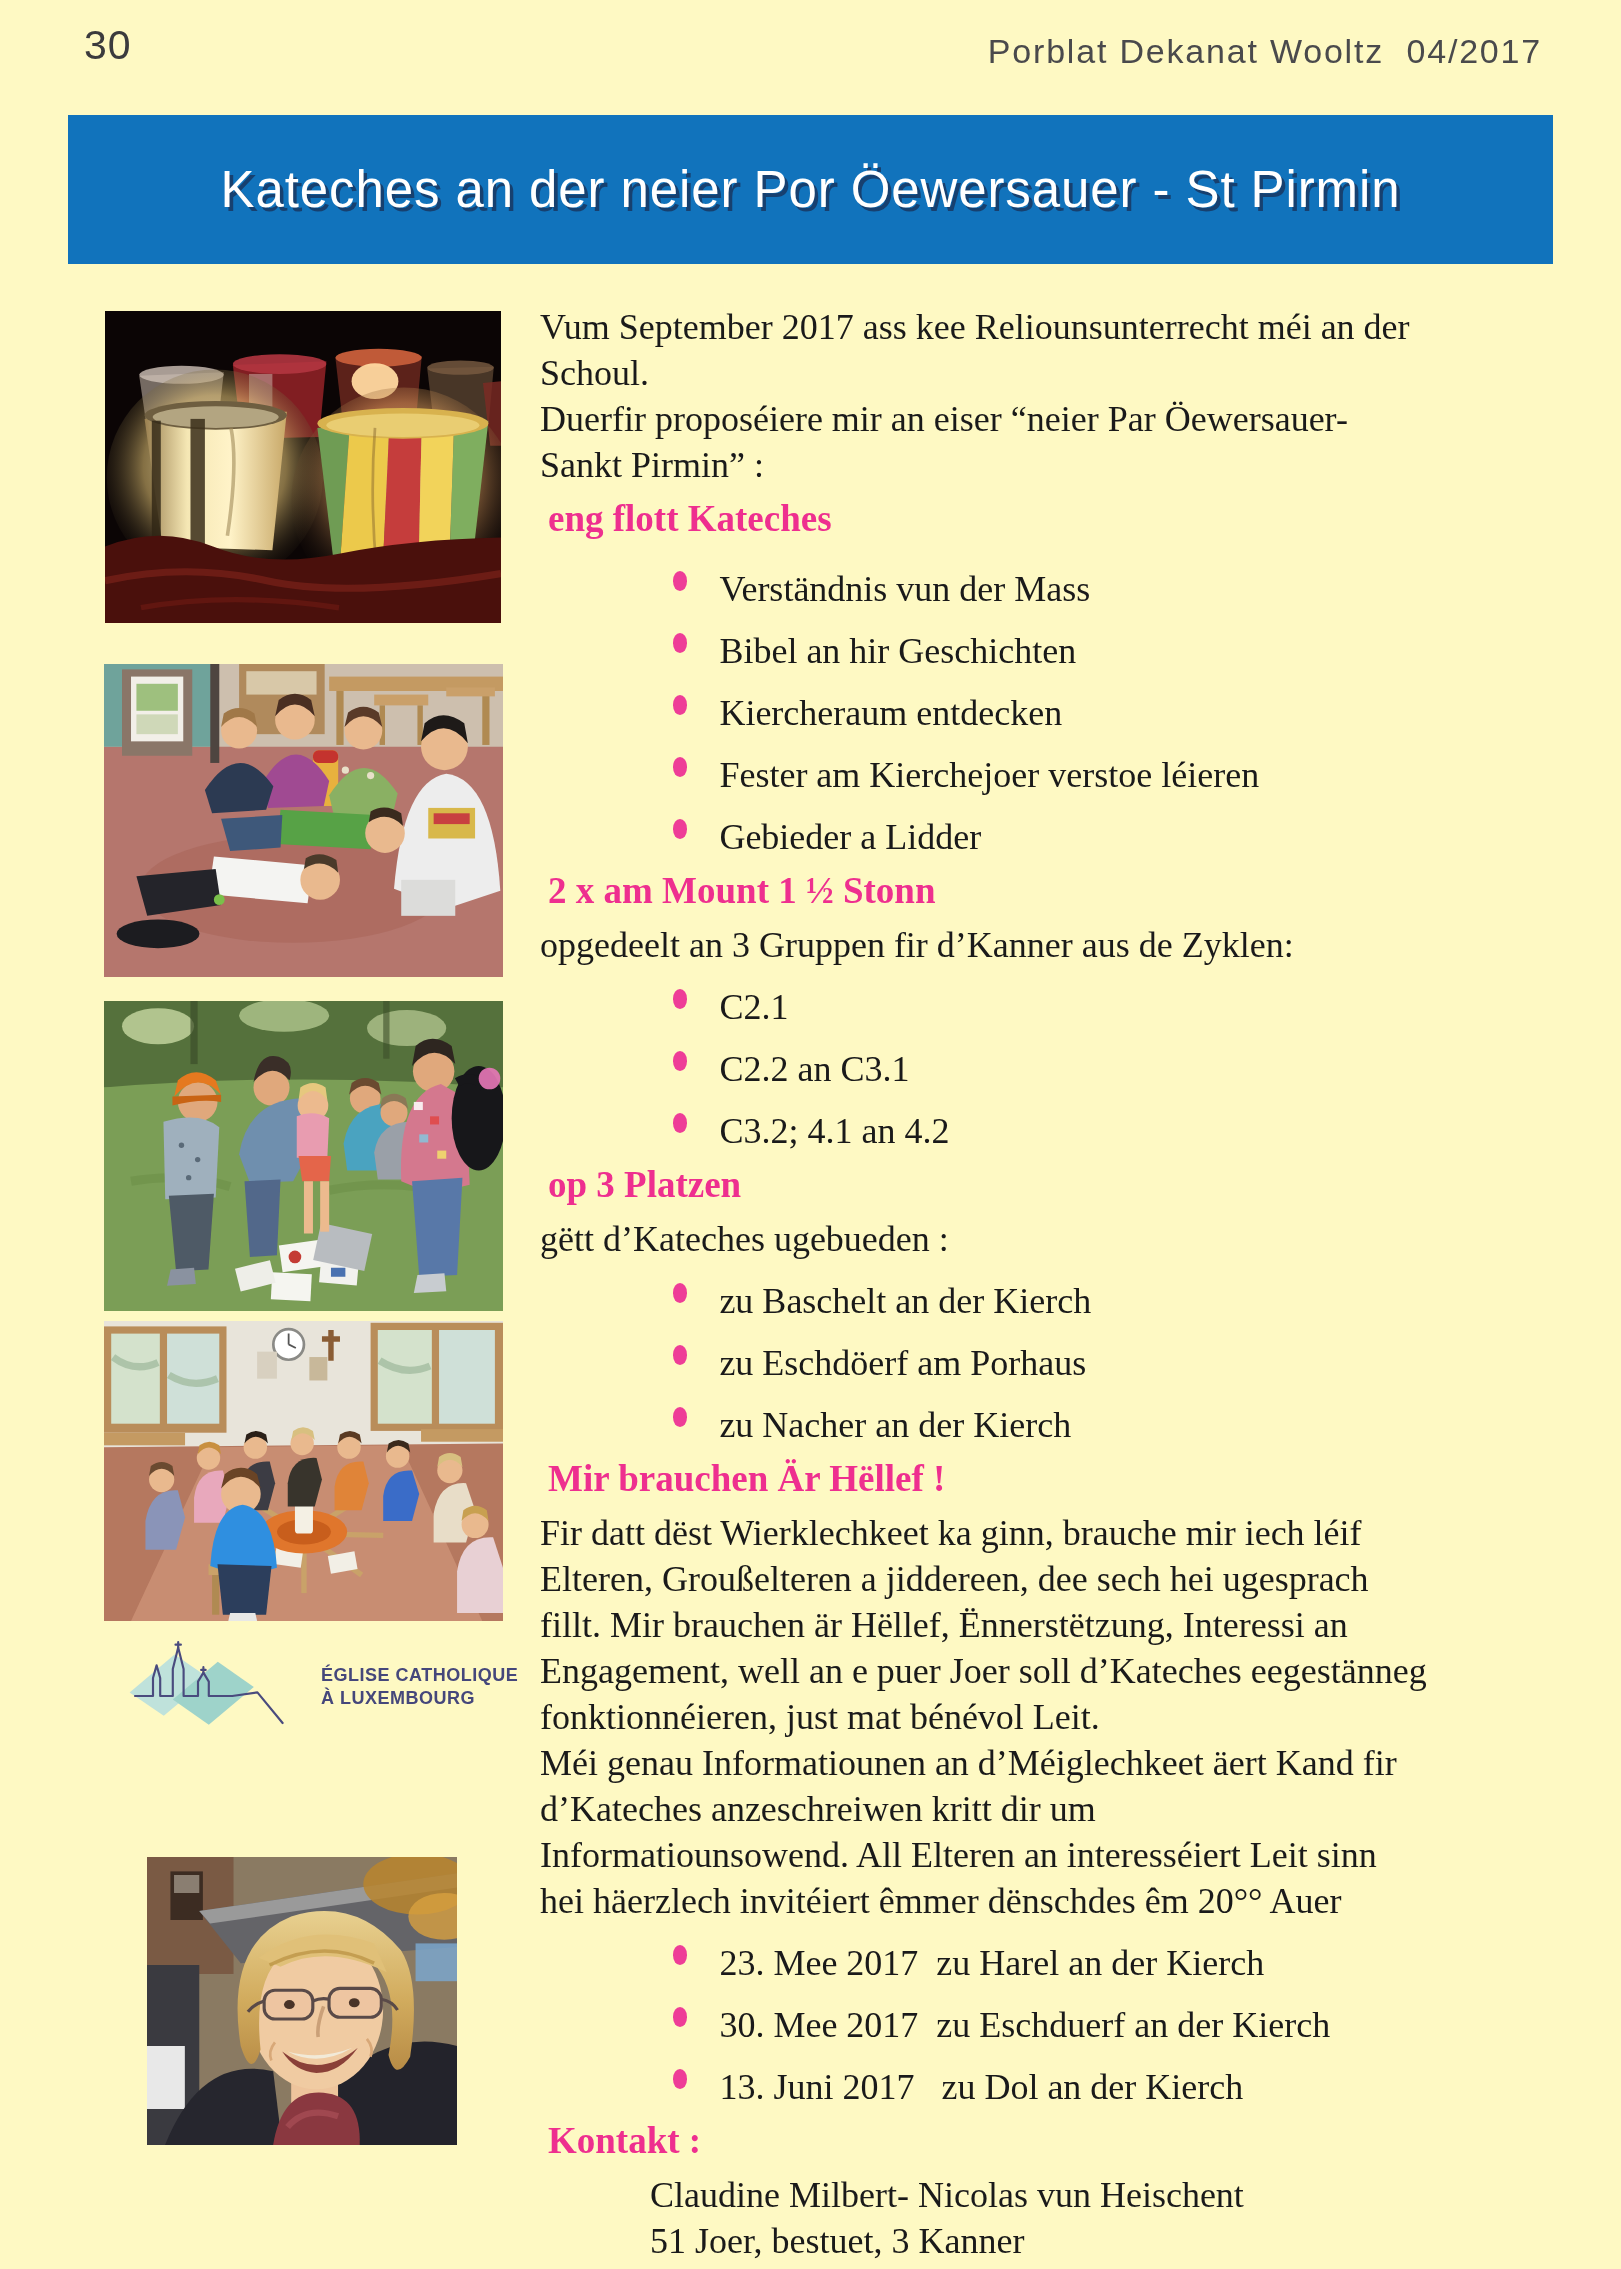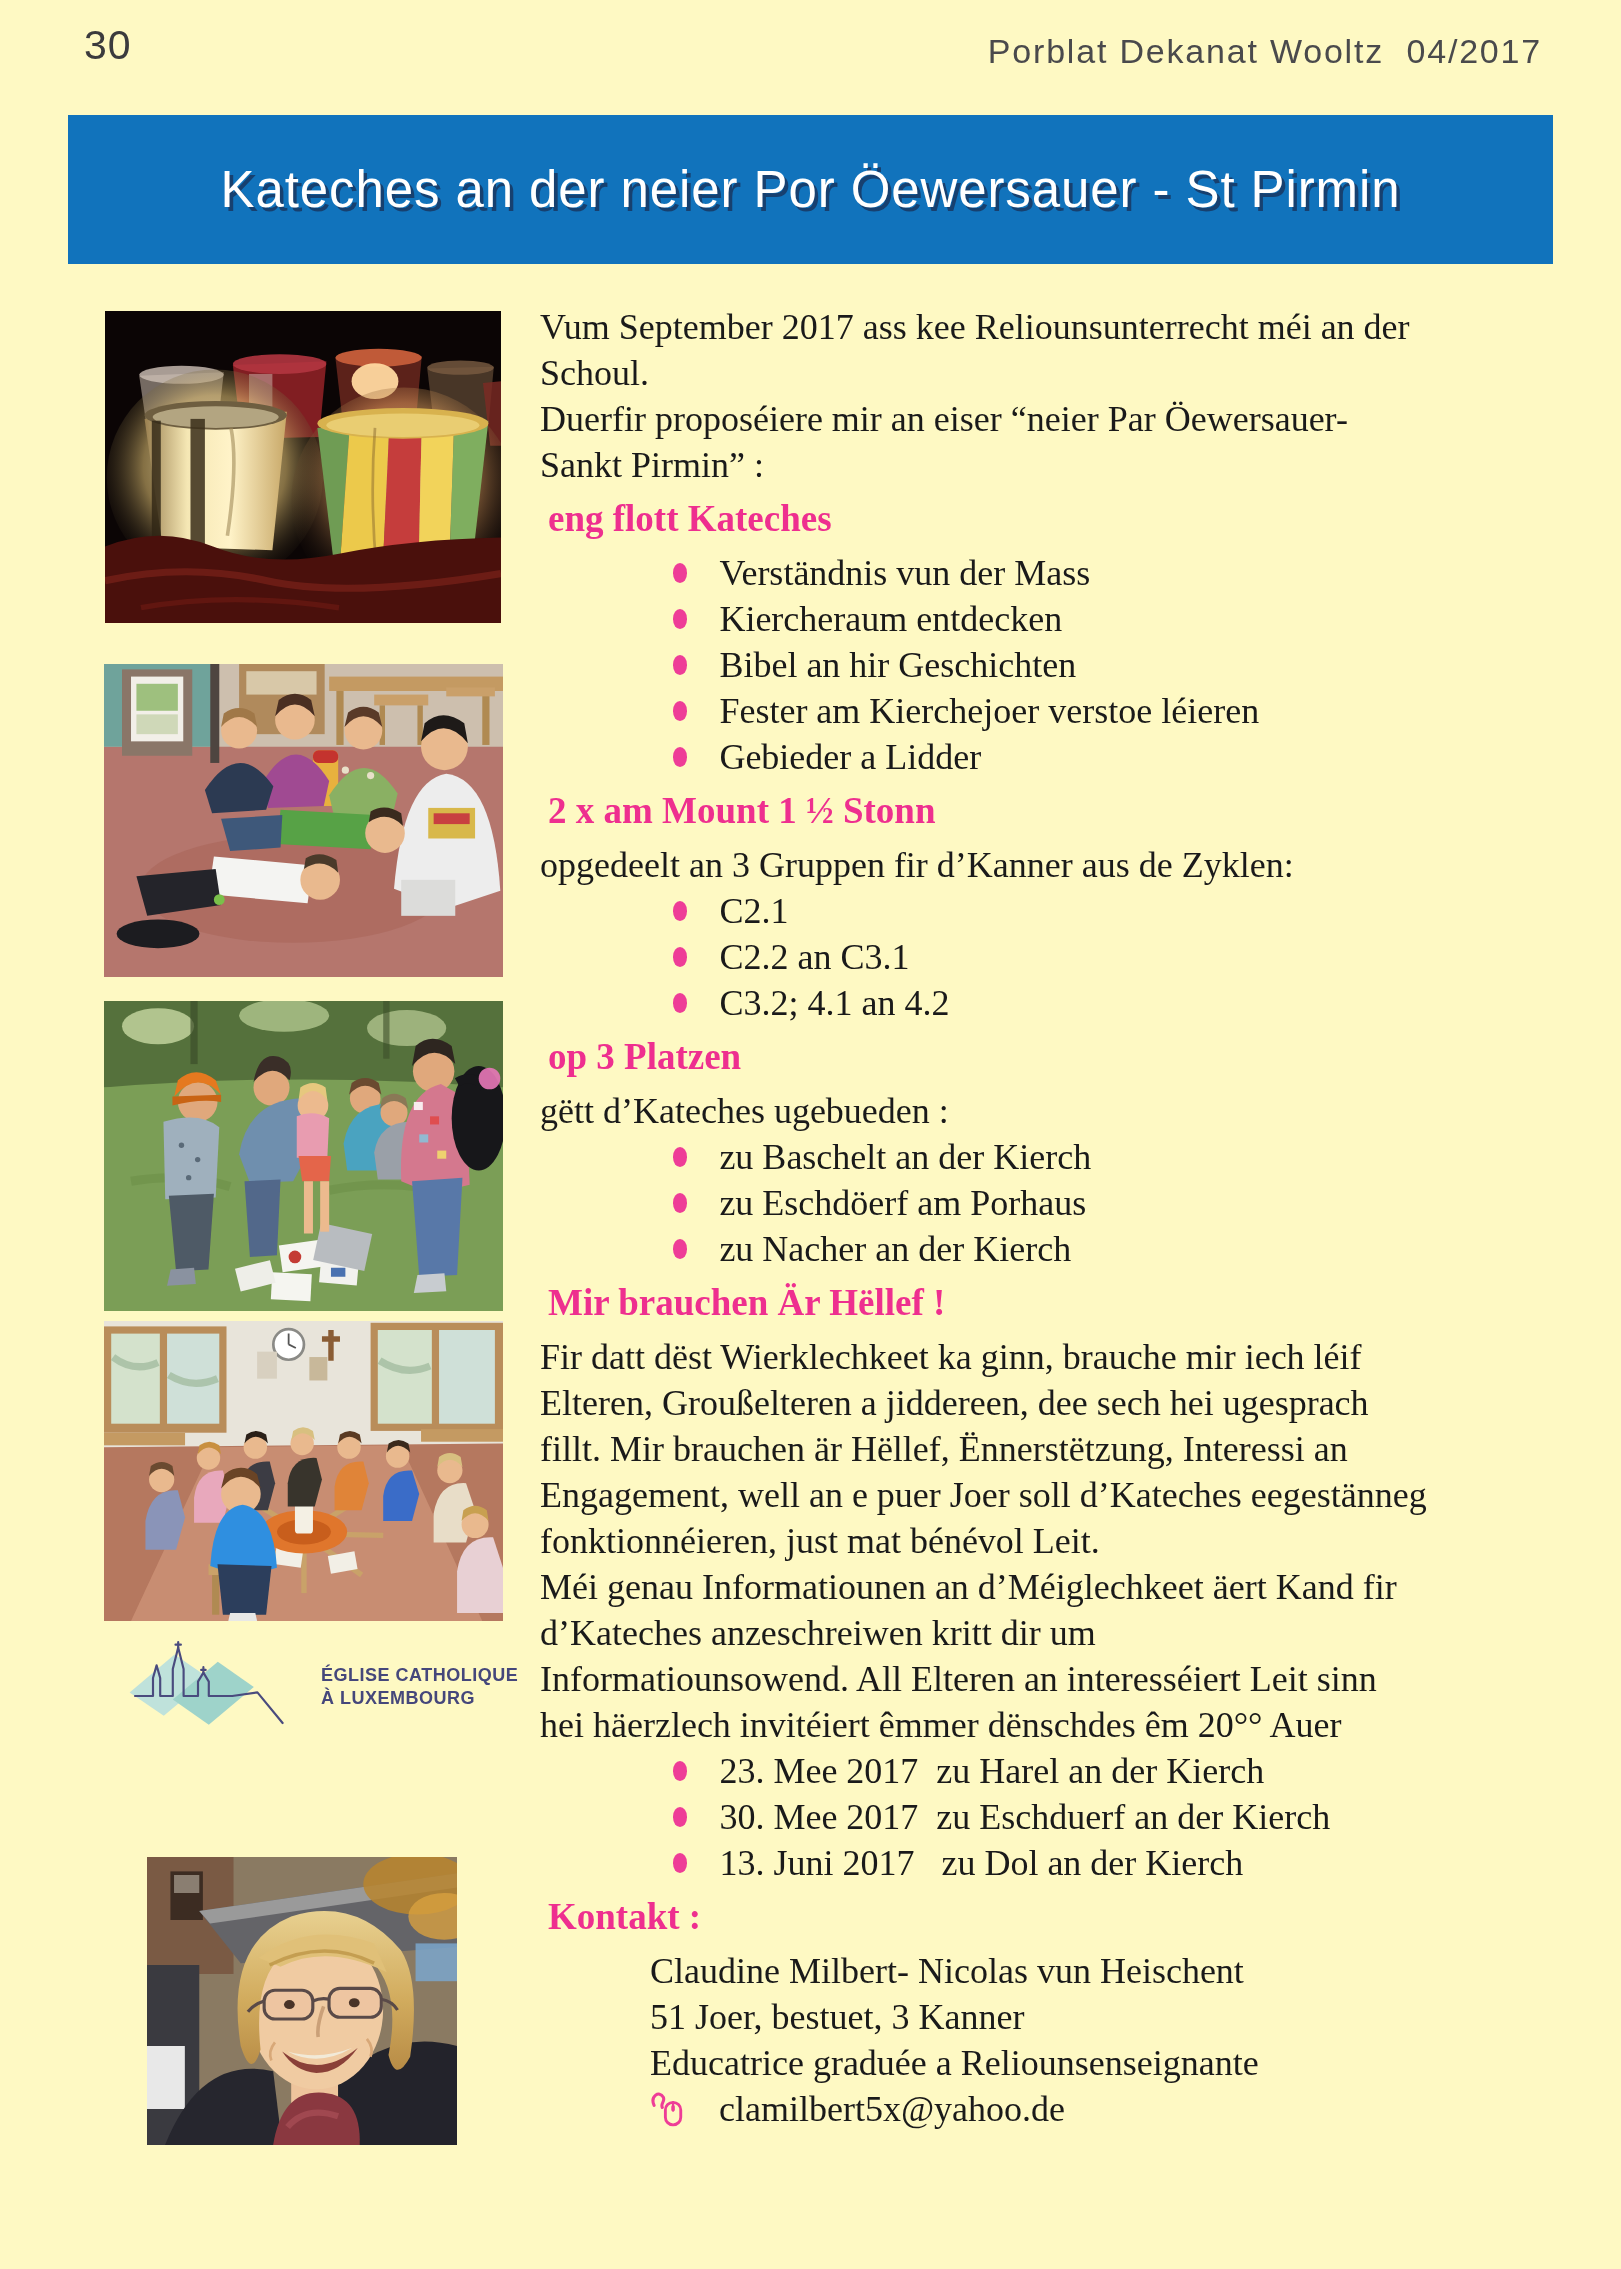--- a/index.html
+++ b/index.html
@@ -30,21 +30,21 @@
              color:#45477b;line-height:23.4px;letter-spacing:0.5px;white-space:pre;}
 
   .text-col{position:absolute;left:540px;top:304px;width:1080px;font-size:36px;line-height:46px;}
   .text-col p{margin:0;white-space:pre-line;}
   h3.pink{margin:8px;font-size:37px;line-height:46px;font-weight:700;color:#ee2f8f;
           font-family:"Liberation Serif","DejaVu Serif",serif;}
   .gap{margin-top:18px;}
   ul.blist{list-style:none;margin:0;padding:0 0 0 133px;}
   ul.blist li{display:flex;align-items:center;line-height:46px;}
   ul.blist .dot{flex:none;width:14.4px;height:20px;border-radius:50%;background:#ee3d97;margin-right:32px;}
-  ul.blist .li-text{white-space:pre;}
+  ul.blist .li-text{white-space:pre;margin-top:16px;}
   .contact-block{margin-left:110px;}
   .email-row{margin-left:110px;display:flex;align-items:center;gap:28px;line-height:46px;}
   .email-row svg{flex:none;}
 </style>
 </head>
 <body>
 
 <div class="page">
 
   <span class="page-num">30</span>
@@ -386,25 +386,25 @@
 Sankt Pirmin” :</p>
 
     <h3 class="pink">eng flott Kateches</h3>
     <ul class="blist">
         <li>
           <span class="dot"></span>
           <span class="li-text">Verständnis vun der Mass</span>
         </li>
         <li>
           <span class="dot"></span>
+          <span class="li-text">Bibel an hir Geschichten</span>
+        </li>
+        <li>
+          <span class="dot"></span>
           <span class="li-text">Kiercheraum entdecken</span>
-        </li>
-        <li>
-          <span class="dot"></span>
-          <span class="li-text">Bibel an hir Geschichten</span>
         </li>
         <li>
           <span class="dot"></span>
           <span class="li-text">Fester am Kierchejoer verstoe léieren</span>
         </li>
         <li>
           <span class="dot"></span>
           <span class="li-text">Gebieder a Lidder</span>
         </li>
       </ul>

